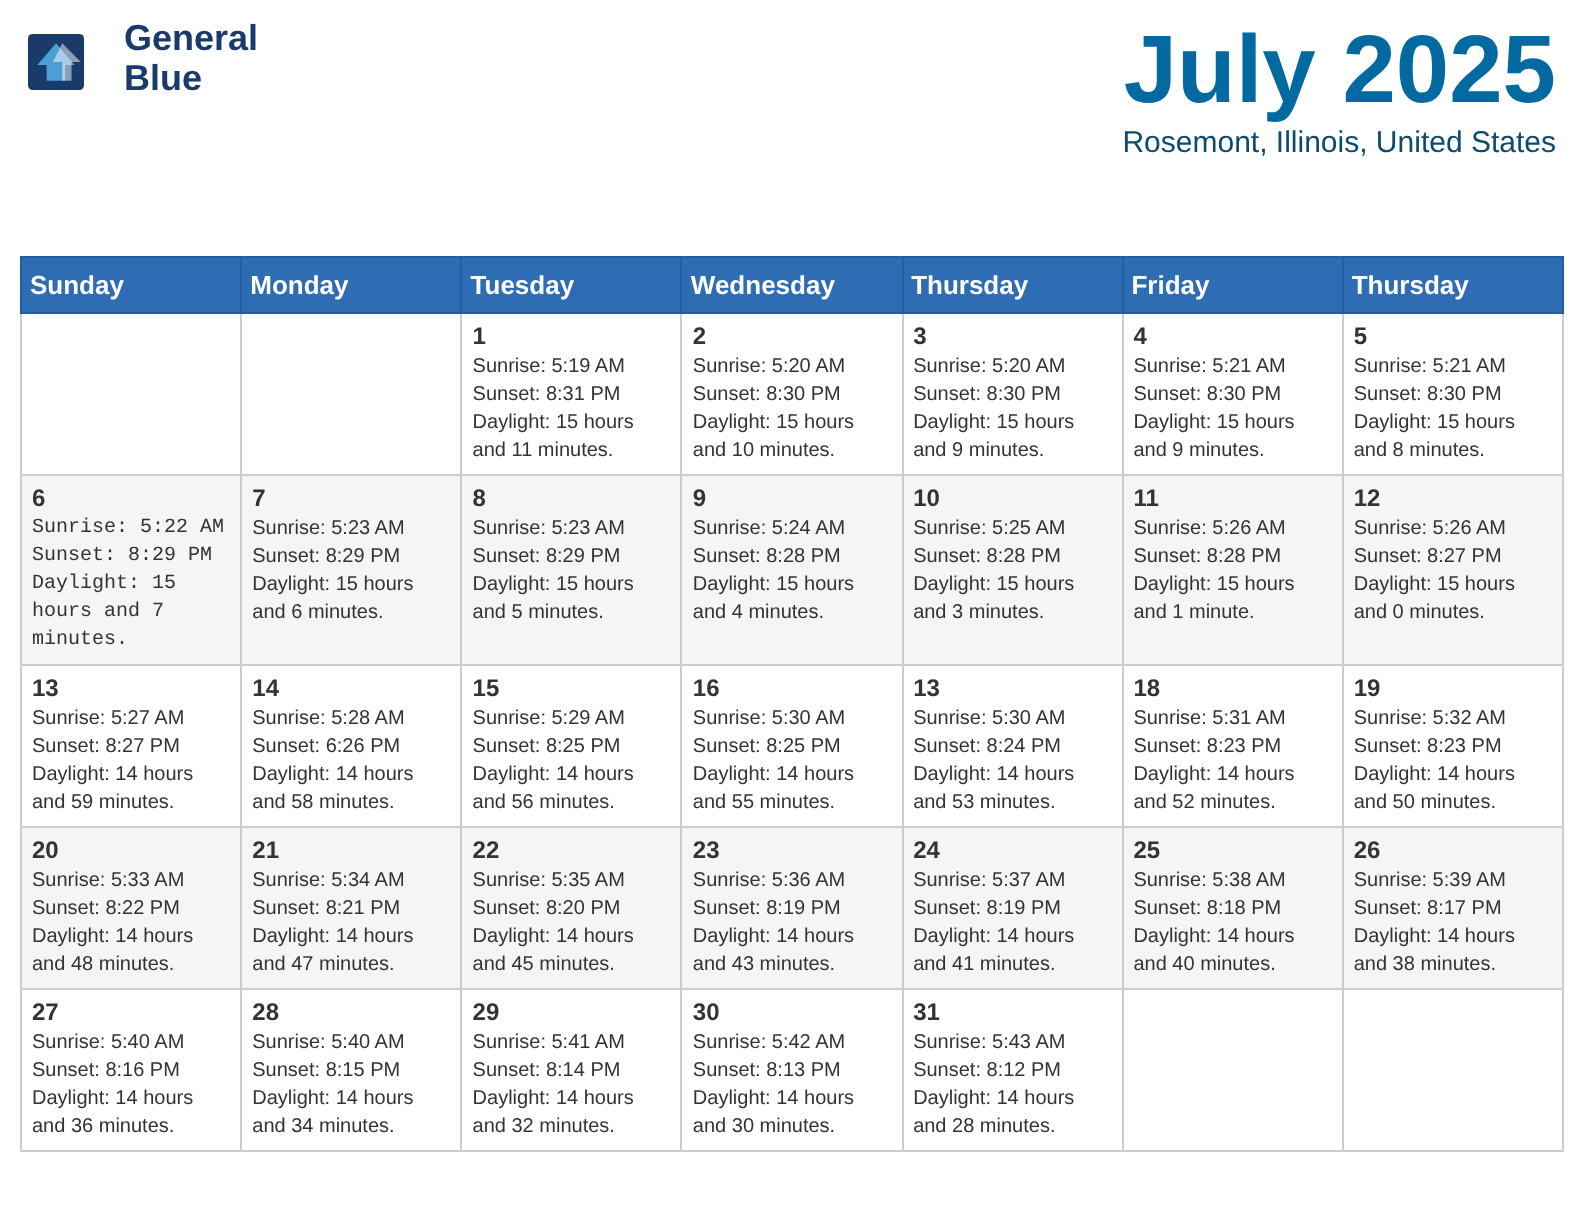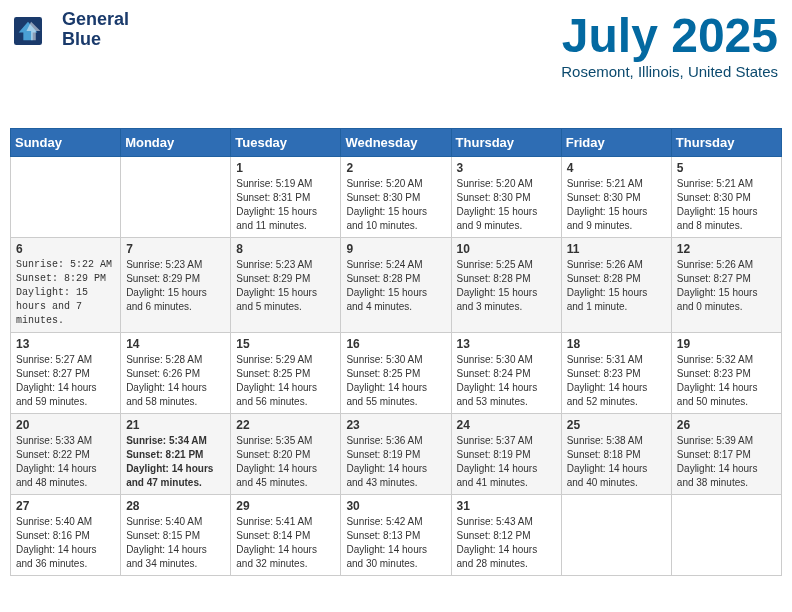--- a/index.html
+++ b/index.html
@@ -252,21 +252,21 @@
       </tr>
       <tr>
         <td>
           <span class="day-num">20</span>
           <div class="day-info" style="white-space: pre-line;">Sunrise: 5:33 AM
 Sunset: 8:22 PM
 Daylight: 14 hours and 48 minutes.</div>
         </td>
         <td>
           <span class="day-num">21</span>
-          <div class="day-info" style="white-space: pre-line; font-weight: bold;">Sunrise: 5:34 AM
+          <div class="day-info" style="white-space: pre-line;">Sunrise: 5:34 AM
 Sunset: 8:21 PM
 Daylight: 14 hours and 47 minutes.</div>
         </td>
         <td>
           <span class="day-num">22</span>
           <div class="day-info" style="white-space: pre-line;">Sunrise: 5:35 AM
 Sunset: 8:20 PM
 Daylight: 14 hours and 45 minutes.</div>
         </td>
         <td>

